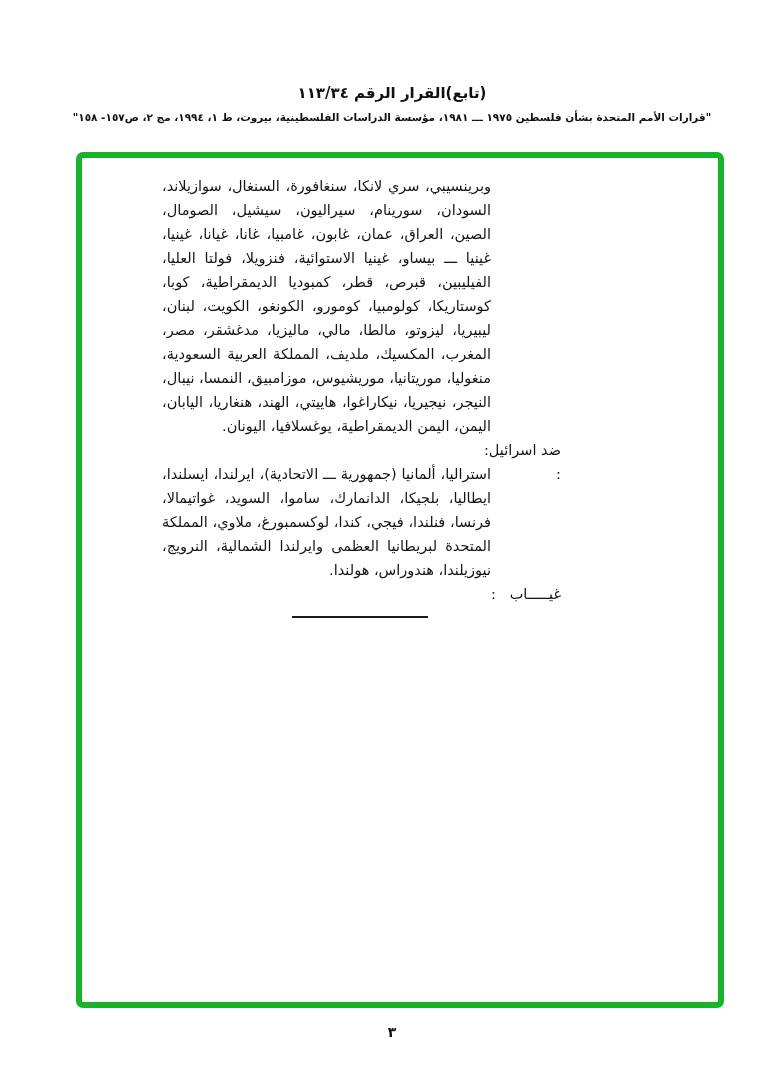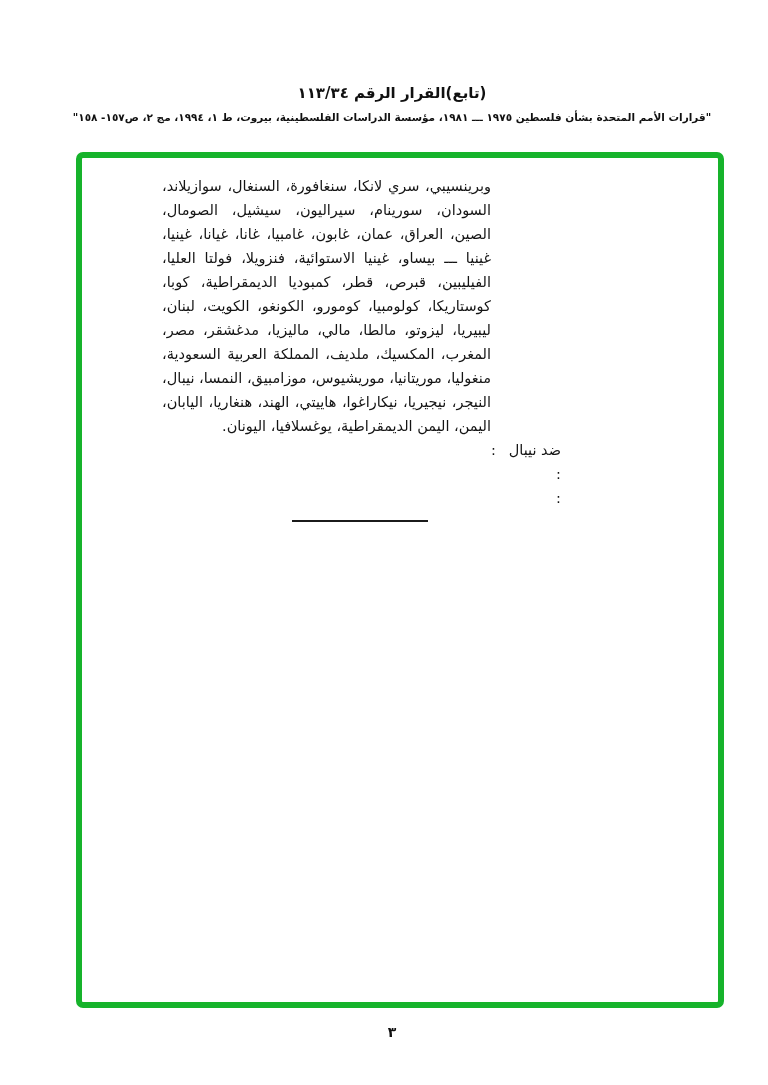--- a/index.html
+++ b/index.html
@@ -82,33 +82,35 @@
 
   <div class="citation-line">"قرارات الأمم المتحدة بشأن فلسطين ١٩٧٥ ـــ ١٩٨١، مؤسسة الدراسات الفلسطينية، بيروت، ط ١، ١٩٩٤، مج ٢، ص١٥٧- ١٥٨"</div>
 
   <div class="vote-box" style="border-color: rgb(22, 179, 43);">
     <div class="content">
 
       <p class="continued-list">وبرينسيبي، سري لانكا، سنغافورة، السنغال، سوازيلاند، السودان، سورينام، سيراليون، سيشيل، الصومال، الصين، العراق، عمان، غابون، غامبيا، غانا، غيانا، غينيا، غينيا ـــ بيساو، غينيا الاستوائية، فنزويلا، فولتا العليا، الفيليبين، قبرص، قطر، كمبوديا الديمقراطية، كوبا، كوستاريكا، كولومبيا، كومورو، الكونغو، الكويت، لبنان، ليبيريا، ليزوتو، مالطا، مالي، ماليزيا، مدغشقر، مصر، المغرب، المكسيك، ملديف، المملكة العربية السعودية، منغوليا، موريتانيا، موريشيوس، موزامبيق، النمسا، نيبال، النيجر، نيجيريا، نيكاراغوا، هاييتي، الهند، هنغاريا، اليابان، اليمن، اليمن الديمقراطية، يوغسلافيا، اليونان.</p>
 
       <div class="section">
         <div class="label-cell">
-          <span>ضد نيبال</span>
+          <span>ضد اسرائيل</span>
           <span>:</span>
         </div>
       </div>
 
       <div class="section">
         <div class="label-cell">
           <span>:</span>
         </div>
+        <div class="body-cell">استراليا، ألمانيا (جمهورية ـــ الاتحادية)، ايرلندا، ايسلندا، ايطاليا، بلجيكا، الدانمارك، ساموا، السويد، غواتيمالا، فرنسا، فنلندا، فيجي، كندا، لوكسمبورغ، ملاوي، المملكة المتحدة لبريطانيا العظمى وايرلندا الشمالية، النرويج، نيوزيلندا، هندوراس، هولندا.</div>
       </div>
 
       <div class="section">
         <div class="label-cell">
+          <span>غيـــــاب</span>
           <span>:</span>
         </div>
       </div>
 
       <div class="footnote-rule"></div>
 
     </div>
   </div>
 
   <div class="page-number">٣</div>

